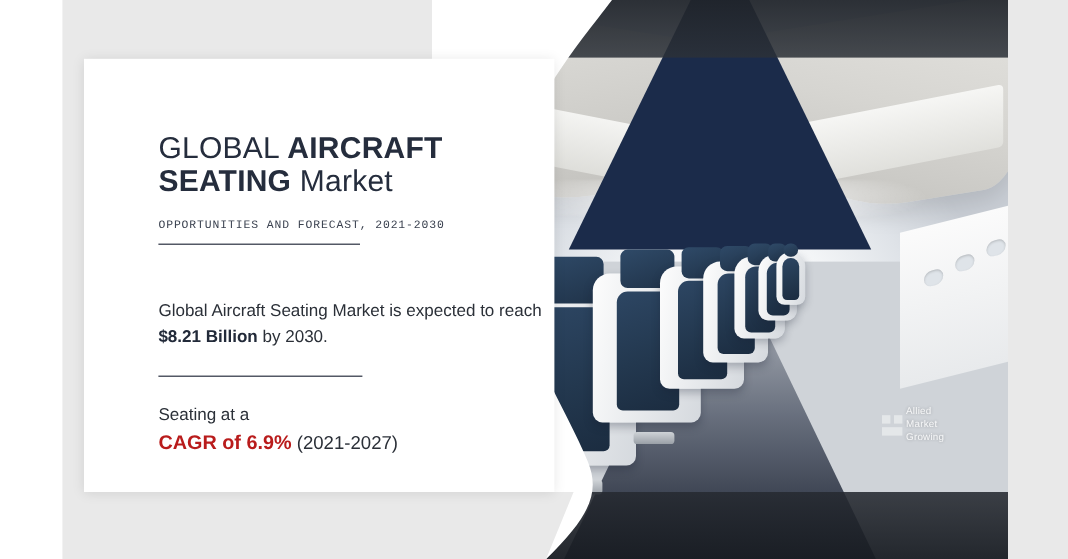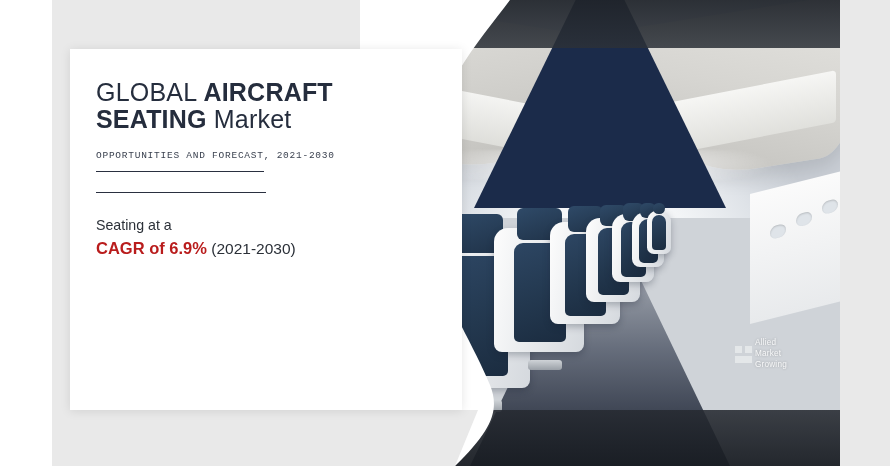--- a/index.html
+++ b/index.html
@@ -200,21 +200,21 @@
   .card {
     position: absolute;
     left: 70px;
     top: 49px;
     width: 392px;
     height: 361px;
     background: #ffffff;
     box-shadow: 0 1px 10px rgba(0,0,0,.10);
   }
 
-  .card-inner { padding: 30px 0 0 26px; }
+  .card-inner { padding: 62px 0 0 26px; margin-left: 36px; }
 
   .title {
     margin: 0;
     font-size: 25px;
     line-height: 1.08;
     letter-spacing: .2px;
     color: #252d3d;
     font-weight: 400;
     max-width: 300px;
   }
@@ -388,24 +388,25 @@
 
   <div class="card">
     <div class="card-inner">
 
       <h1 class="title"><span>GLOBAL </span><b>AIRCRAFT SEATING</b><span> Market</span></h1>
 
       <p class="subtitle">OPPORTUNITIES AND FORECAST, 2021-2030</p>
 
       <hr class="rule">
 
+      <p class="body-text"><span>Global Aircraft Seating Market is expected to reach </span><b>$8.21 Billion</b><span> by 2030.</span></p>
 
       <hr class="rule2">
 
-      <p class="cagr"><span>Seating at a</span><br><span class="big">CAGR of 6.9%</span><span class="yrs"> (2021-2030)</span></p>
+      <p class="cagr"><span>Seating at a</span><br><span class="big">CAGR of 6.9%</span><span class="yrs"> (2021-2027)</span></p>
 
     </div>
   </div>
 
   <div class="watermark">
     <div class="wm-mark">
       <span class="s1"></span>
         <span class="s2"></span>
         <span class="s3"></span>
     </div>

